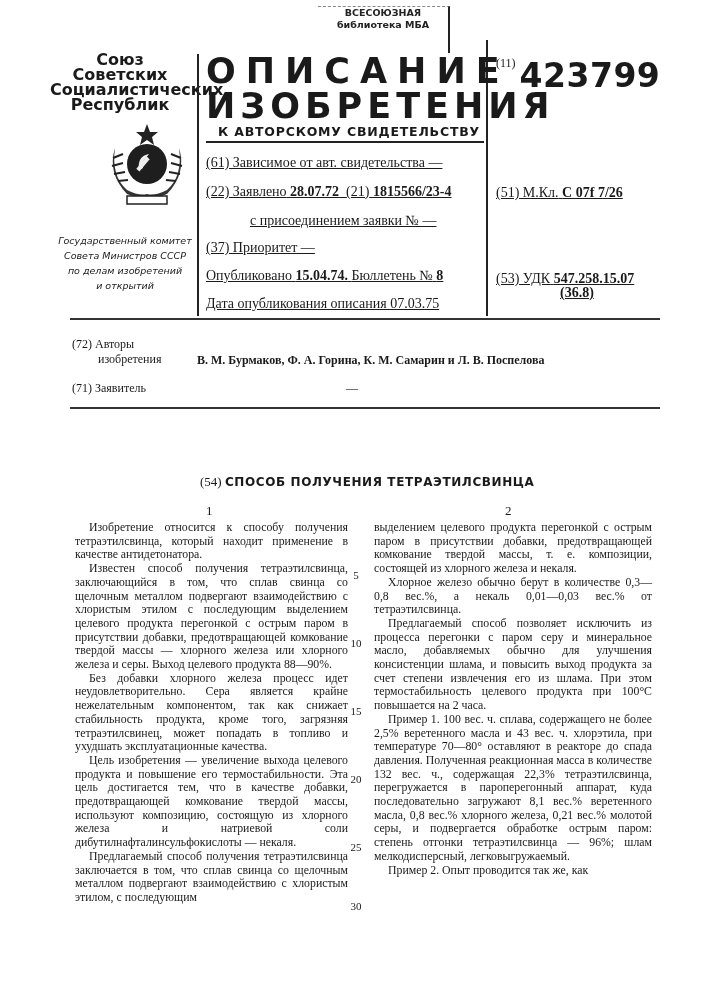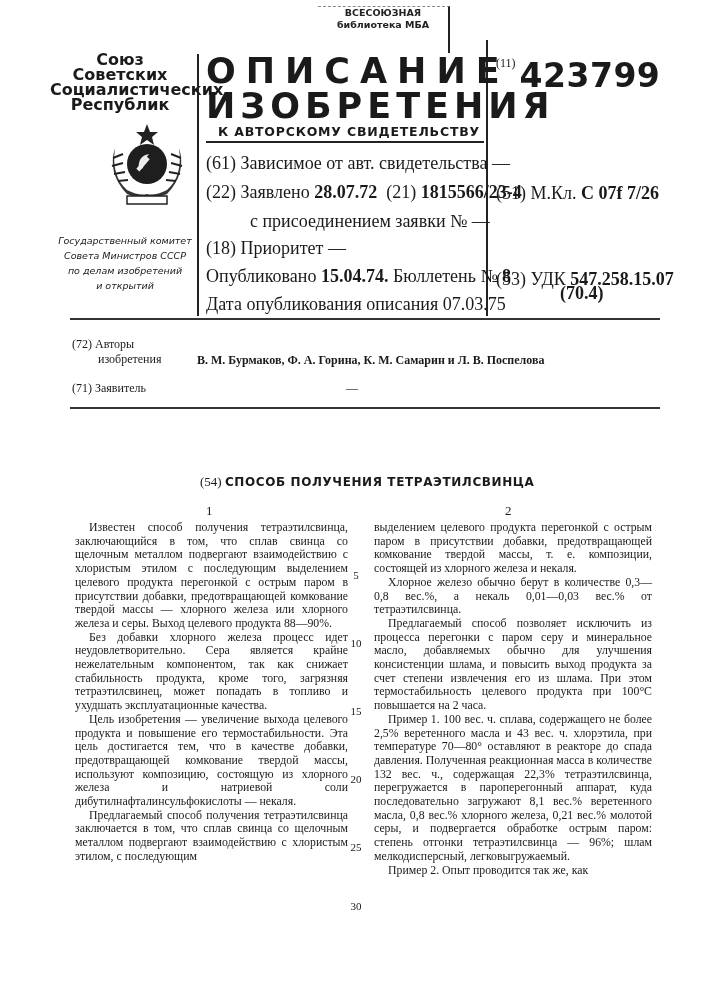--- a/index.html
+++ b/index.html
@@ -13,21 +13,21 @@
   .vline { background: #222; width: 2px; }
   .title1 { left: 206px; top: 53px; font-size: 35px; font-weight: bold; letter-spacing: 10px; line-height: 36px; }
   .title2 { left: 206px; top: 88px; font-size: 35px; font-weight: bold; letter-spacing: 5px; line-height: 36px; }
   .subtitle { left: 218px; top: 124px; font-size: 12.5px; font-weight: bold; letter-spacing: 0.8px; }
   .subline { left: 206px; top: 141px; width: 278px; height: 2px; background: #222; }
   .stamp { left: 318px; top: 6px; width: 130px; height: 46px; border-right: 2px solid #222; border-top: 1px dashed #888;
            font-size: 9.5px; line-height: 12px; text-align: center; font-weight: bold; color: #222; }
   .patno { left: 496px; top: 56px; }
   .patno .lbl { font-size: 12px; vertical-align: top; margin-right: 4px; }
   .patno .num { font-size: 33px; font-weight: bold; letter-spacing: 0.5px; }
-  .biblio { font-size: 18px; line-height: 16px; white-space: nowrap; }
+  .biblio { font-size: 14px; line-height: 16px; white-space: nowrap; text-decoration: underline; }
   .biblio b { font-weight: bold; }
   .hline { height: 2px; background: #333; }
   .authors { font-size: 12px; }
   .inv-title { left: 160px; top: 474px; font-size: 13px; }
   .inv-title b { font-weight: bold; letter-spacing: 0.6px; }
   .colnum { font-size: 13px; top: 503px; }
   .col { top: 521px; width: 273px; font-size: 11.8px; line-height: 13.7px; text-align: justify; }
   .col p { margin: 0; text-indent: 14px; }
   .col p.noind { text-indent: 0; }
   .linenum { font-size: 11px; width: 20px; text-align: center; }
@@ -87,39 +87,39 @@
 </div>
 
 <div class="abs biblio" style="left:206px; top:155px;">(61) Зависимое от авт. свидетельства —</div>
 <div class="abs biblio" style="left:206px; top:184px;">
   <span>(22) Заявлено</span>
   <b>28.07.72</b>
   &nbsp;<span>(21)</span>
   <b>1815566/23-4</b>
 </div>
 <div class="abs biblio" style="left:250px; top:213px;">с присоединением заявки № —</div>
-<div class="abs biblio" style="left:206px; top:240px;">(18) Приоритет —</div>
+<div class="abs biblio" style="left:206px; top:240px;">(37) Приоритет —</div>
 <div class="abs biblio" style="left:206px; top:268px;">
   <span>Опубликовано</span>
   <b>15.04.74.</b>
   <span>Бюллетень №</span>
   <b>8</b>
 </div>
 <div class="abs biblio" style="left:206px; top:296px;">Дата опубликования описания 07.03.75</div>
 
 <div class="abs biblio" style="left:496px; top:185px;">
   <span>(51) М.Кл.</span>
   <b>C 07f 7/26</b>
 </div>
 <div class="abs biblio" style="left:496px; top:271px;">
   <span>(53) УДК</span>
   <b>547.258.15.07</b>
 </div>
 <div class="abs biblio" style="left:560px; top:285px;">
-  <b>(70.4)</b>
+  <b>(36.8)</b>
 </div>
 
 <div class="abs hline" style="left:70px; top:318px; width:590px;"></div>
 
 <div class="abs authors" style="left:72px; top:337px;">
   <div>(72) Авторы</div>
   <div style="padding-left:26px;">изобретения</div>
 </div>
 <div class="abs authors" style="left:197px; top:353px; font-weight:bold;">В. М. Бурмаков, Ф. А. Горина, К. М. Самарин и Л. В. Поспелова</div>
 <div class="abs authors" style="left:72px; top:381px;">(71) Заявитель</div>
@@ -128,20 +128,21 @@
 
 <div class="abs inv-title" style="left:200px;">
   <span>(54)</span>
   <b class="sans" style="font-size:12px;">СПОСОБ ПОЛУЧЕНИЯ ТЕТРАЭТИЛСВИНЦА</b>
 </div>
 
 <div class="abs colnum" style="left:206px;">1</div>
 <div class="abs colnum" style="left:505px;">2</div>
 
 <div class="abs col" style="left:75px;">
+  <p>Изобретение относится к способу получения тетраэтилсвинца, который находит применение в качестве антидетонатора.</p>
   <p>Известен способ получения тетраэтилсвинца, заключающийся в том, что сплав свинца со щелочным металлом подвергают взаимодействию с хлористым этилом с последующим выделением целевого продукта перегонкой с острым паром в присутствии добавки, предотвращающей комкование твердой массы — хлорного железа или хлорного железа и серы. Выход целевого продукта 88—90%.</p>
   <p>Без добавки хлорного железа процесс идет неудовлетворительно. Сера является крайне нежелательным компонентом, так как снижает стабильность продукта, кроме того, загрязняя тетраэтилсвинец, может попадать в топливо и ухудшать эксплуатационные качества.</p>
   <p>Цель изобретения — увеличение выхода целевого продукта и повышение его термостабильности. Эта цель достигается тем, что в качестве добавки, предотвращающей комкование твердой массы, используют композицию, состоящую из хлорного железа и натриевой соли дибутилнафталинсульфокислоты — некаля.</p>
   <p>Предлагаемый способ получения тетраэтилсвинца заключается в том, что сплав свинца со щелочным металлом подвергают взаимодействию с хлористым этилом, с последующим</p>
 </div>
 
 <div class="abs linenum" style="left:346px; top:569px;">5</div>
 <div class="abs linenum" style="left:346px; top:637px;">10</div>
 <div class="abs linenum" style="left:346px; top:705px;">15</div>
 <div class="abs linenum" style="left:346px; top:773px;">20</div>

